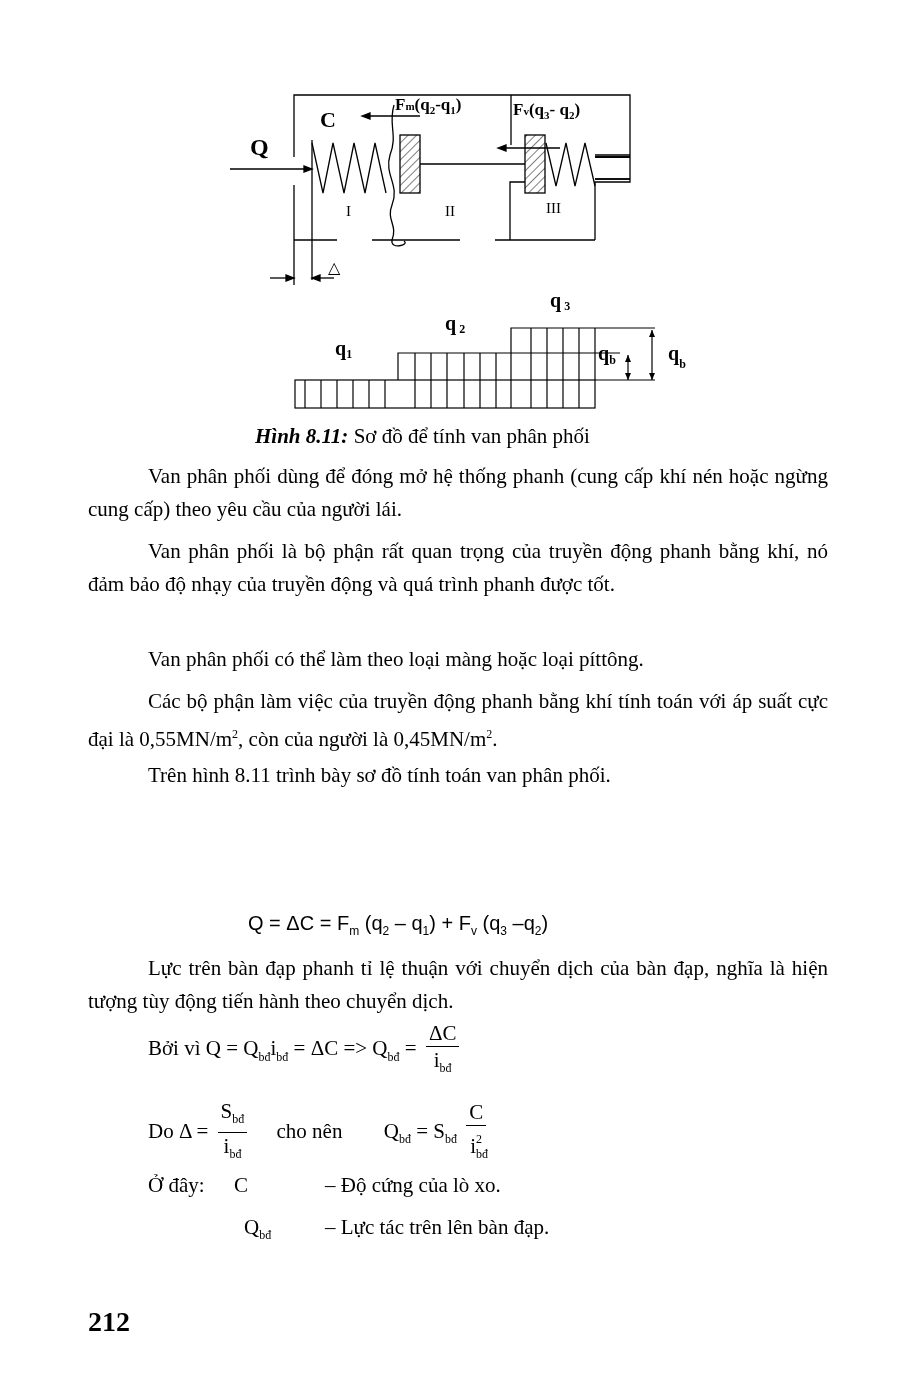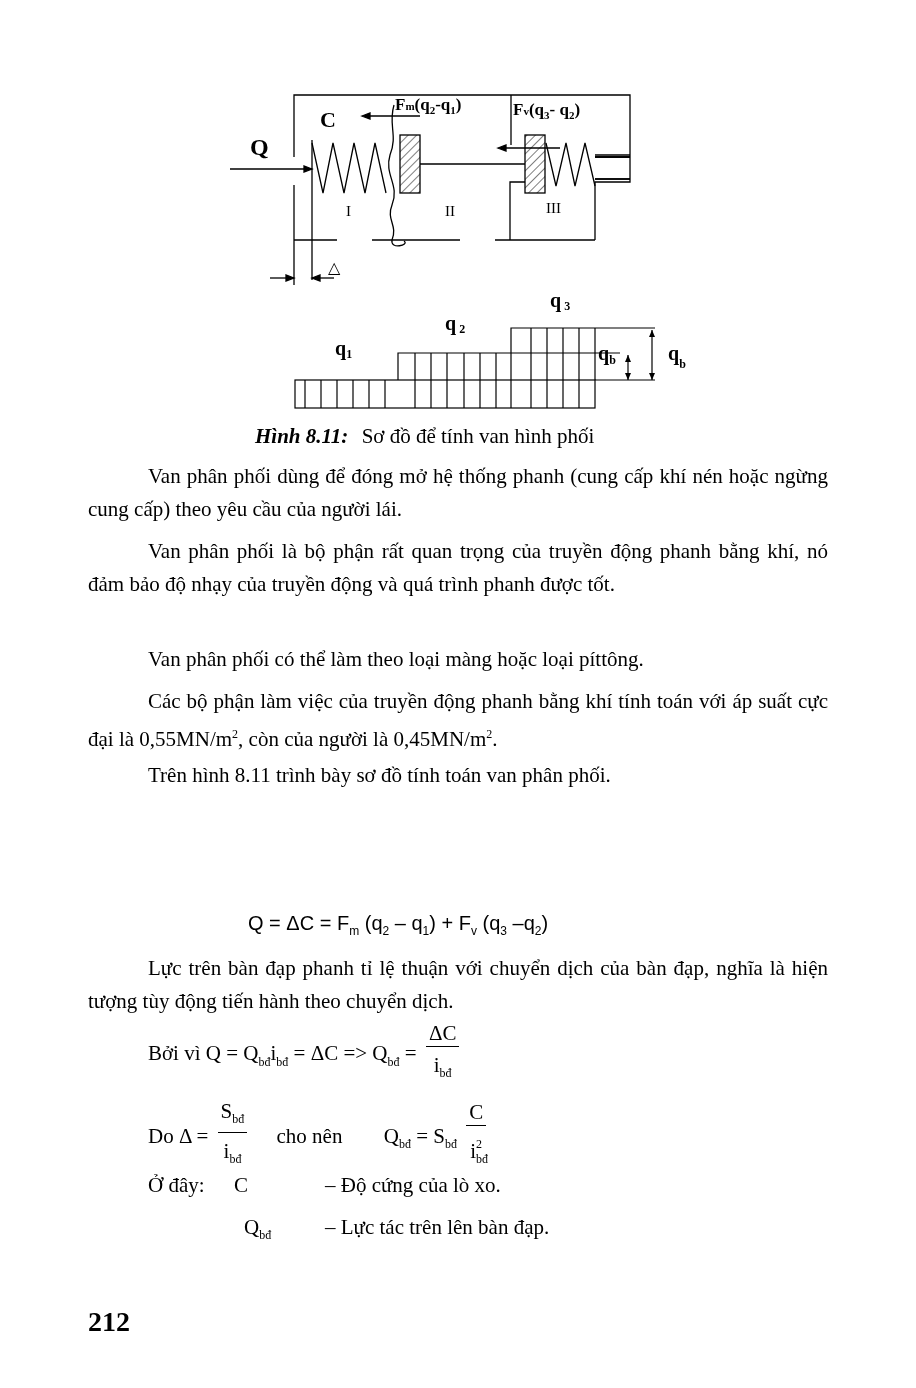--- a/index.html
+++ b/index.html
@@ -1,29 +1,29 @@
 <!DOCTYPE html>
 <html><head>
 <meta charset="utf-8">
 <style>
   html, body { margin:0; padding:0; background:#ffffff; }
   body { width:916px; height:1388px; position:relative; overflow:hidden;
          font-family:"Liberation Serif", serif; color:#000; }
   .page { position:absolute; left:0; top:0; width:916px; height:1388px; }
   .diagram { position:absolute; left:220px; top:85px; }
   .caption { position:absolute; left:255px; top:424px; font-size:21px; }
-  .caption .lbl { font-weight:bold; font-style:italic; margin-right:8px; }
+  .caption .lbl { font-weight:bold; font-style:italic; margin-right:0; }
   .p { position:absolute; left:88px; width:740px; font-size:21px; line-height:33px;
        text-align:justify; text-align-last:left; }
   .p .ind { display:inline-block; width:60px; }
   .eq { position:absolute; font-size:21px; white-space:nowrap; }
   sub, sup { font-size:12px; }
   .frac { display:inline-block; vertical-align:middle; text-align:center; margin:0 4px; }
   .frac .num { display:block; border-bottom:1.5px solid #000; padding:0 3px; line-height:26px; }
-  .frac .den { display:block; line-height:36px; }
+  .frac .den { display:block; line-height:26px; }
   .pagenum { position:absolute; left:88px; top:1306px; font-size:28px; font-weight:bold; }
   .deflist { position:absolute; font-size:21px; }
 </style>
 </head>
 <body>
 
 <div class="page">
 
   <svg class="diagram" width="470" height="330" viewBox="0 0 470 330">
     <defs>
@@ -133,21 +133,21 @@
       <text x="115" y="270" font-size="20">q<tspan font-size="12" dy="3">1</tspan></text>
       <text x="225" y="245" font-size="20">q<tspan font-size="12" dy="3"> 2</tspan></text>
       <text x="330" y="222" font-size="20">q<tspan font-size="12" dy="3"> 3</tspan></text>
       <text x="378" y="275" font-size="20">q<tspan font-size="12" dy="4">b</tspan></text>
       <text x="448" y="275" font-size="20">q<tspan font-size="12" dy="8">b</tspan></text>
     </g>
   </svg>
 
   <div class="caption">
     <span class="lbl">Hình 8.11:</span>
-    <span>Sơ đồ để tính van hình phối</span>
+    <span>Sơ đồ để tính van phân phối</span>
   </div>
 
   <div class="p" style="top:535px"><span class="ind"></span><span>Van phân phối là bộ phận rất quan trọng của truyền động phanh bằng khí, nó đảm bảo độ nhạy của truyền động và quá trình phanh được tốt.</span></div>
   <div class="p" style="top:460px"><span class="ind"></span><span>Van phân phối dùng để đóng mở hệ thống phanh (cung cấp khí nén hoặc ngừng cung cấp) theo yêu cầu của người lái.</span></div>
   <div class="p" style="top:643px"><span class="ind"></span><span>Van phân phối có thể làm theo loại màng hoặc loại píttông.</span></div>
   <div class="p" style="top:685px"><span class="ind"></span><span>Các bộ phận làm việc của truyền động phanh bằng khí tính toán với áp suất cực đại là 0,55MN/m</span><sup>2</sup><span>, còn của người là 0,45MN/m</span><sup>2</sup><span>.</span></div>
   <div class="p" style="top:759px"><span class="ind"></span><span>Trên hình 8.11 trình bày sơ đồ tính toán van phân phối.</span></div>
 
   <div class="eq" style="left:248px; top:912px; font-family:'Liberation Sans',sans-serif; font-size:20px;">
     <span>Q = ΔC = F</span><sub>m</sub><span> (q</span><sub>2</sub><span> – q</span><sub>1</sub><span>) + F</span><sub>v</sub><span> (q</span><sub>3</sub><span> –q</span><sub>2</sub><span>)</span>

